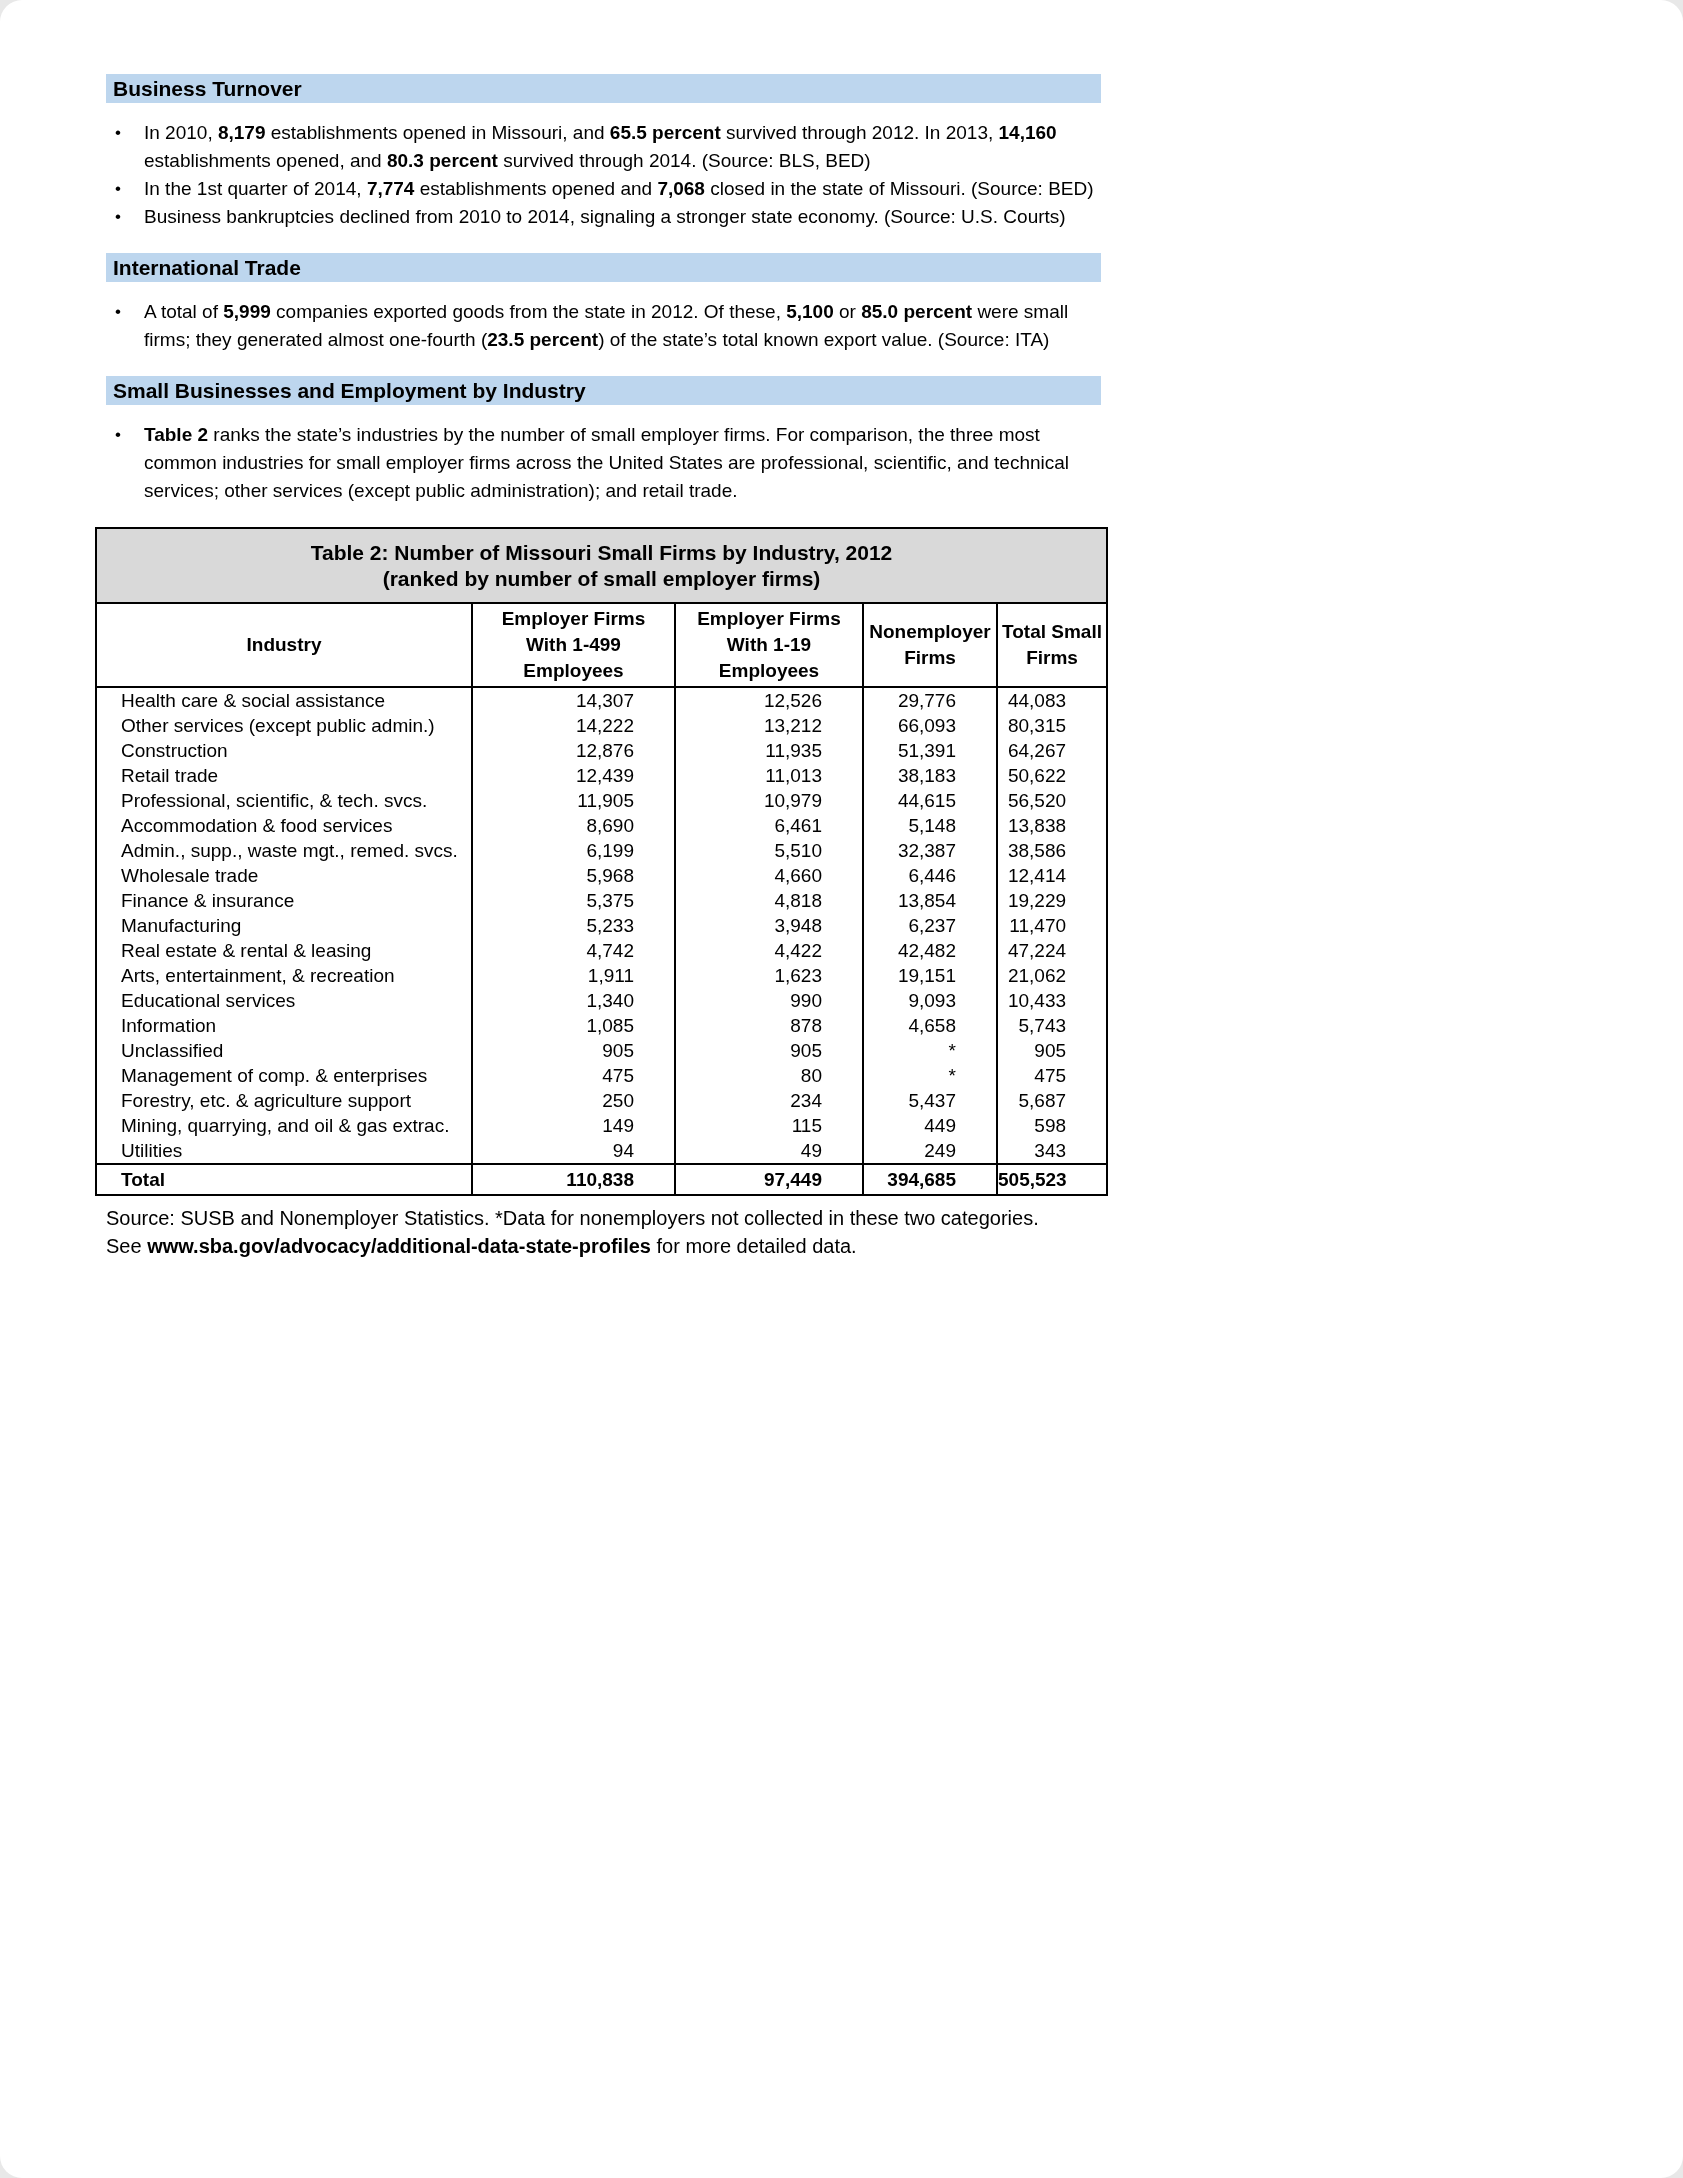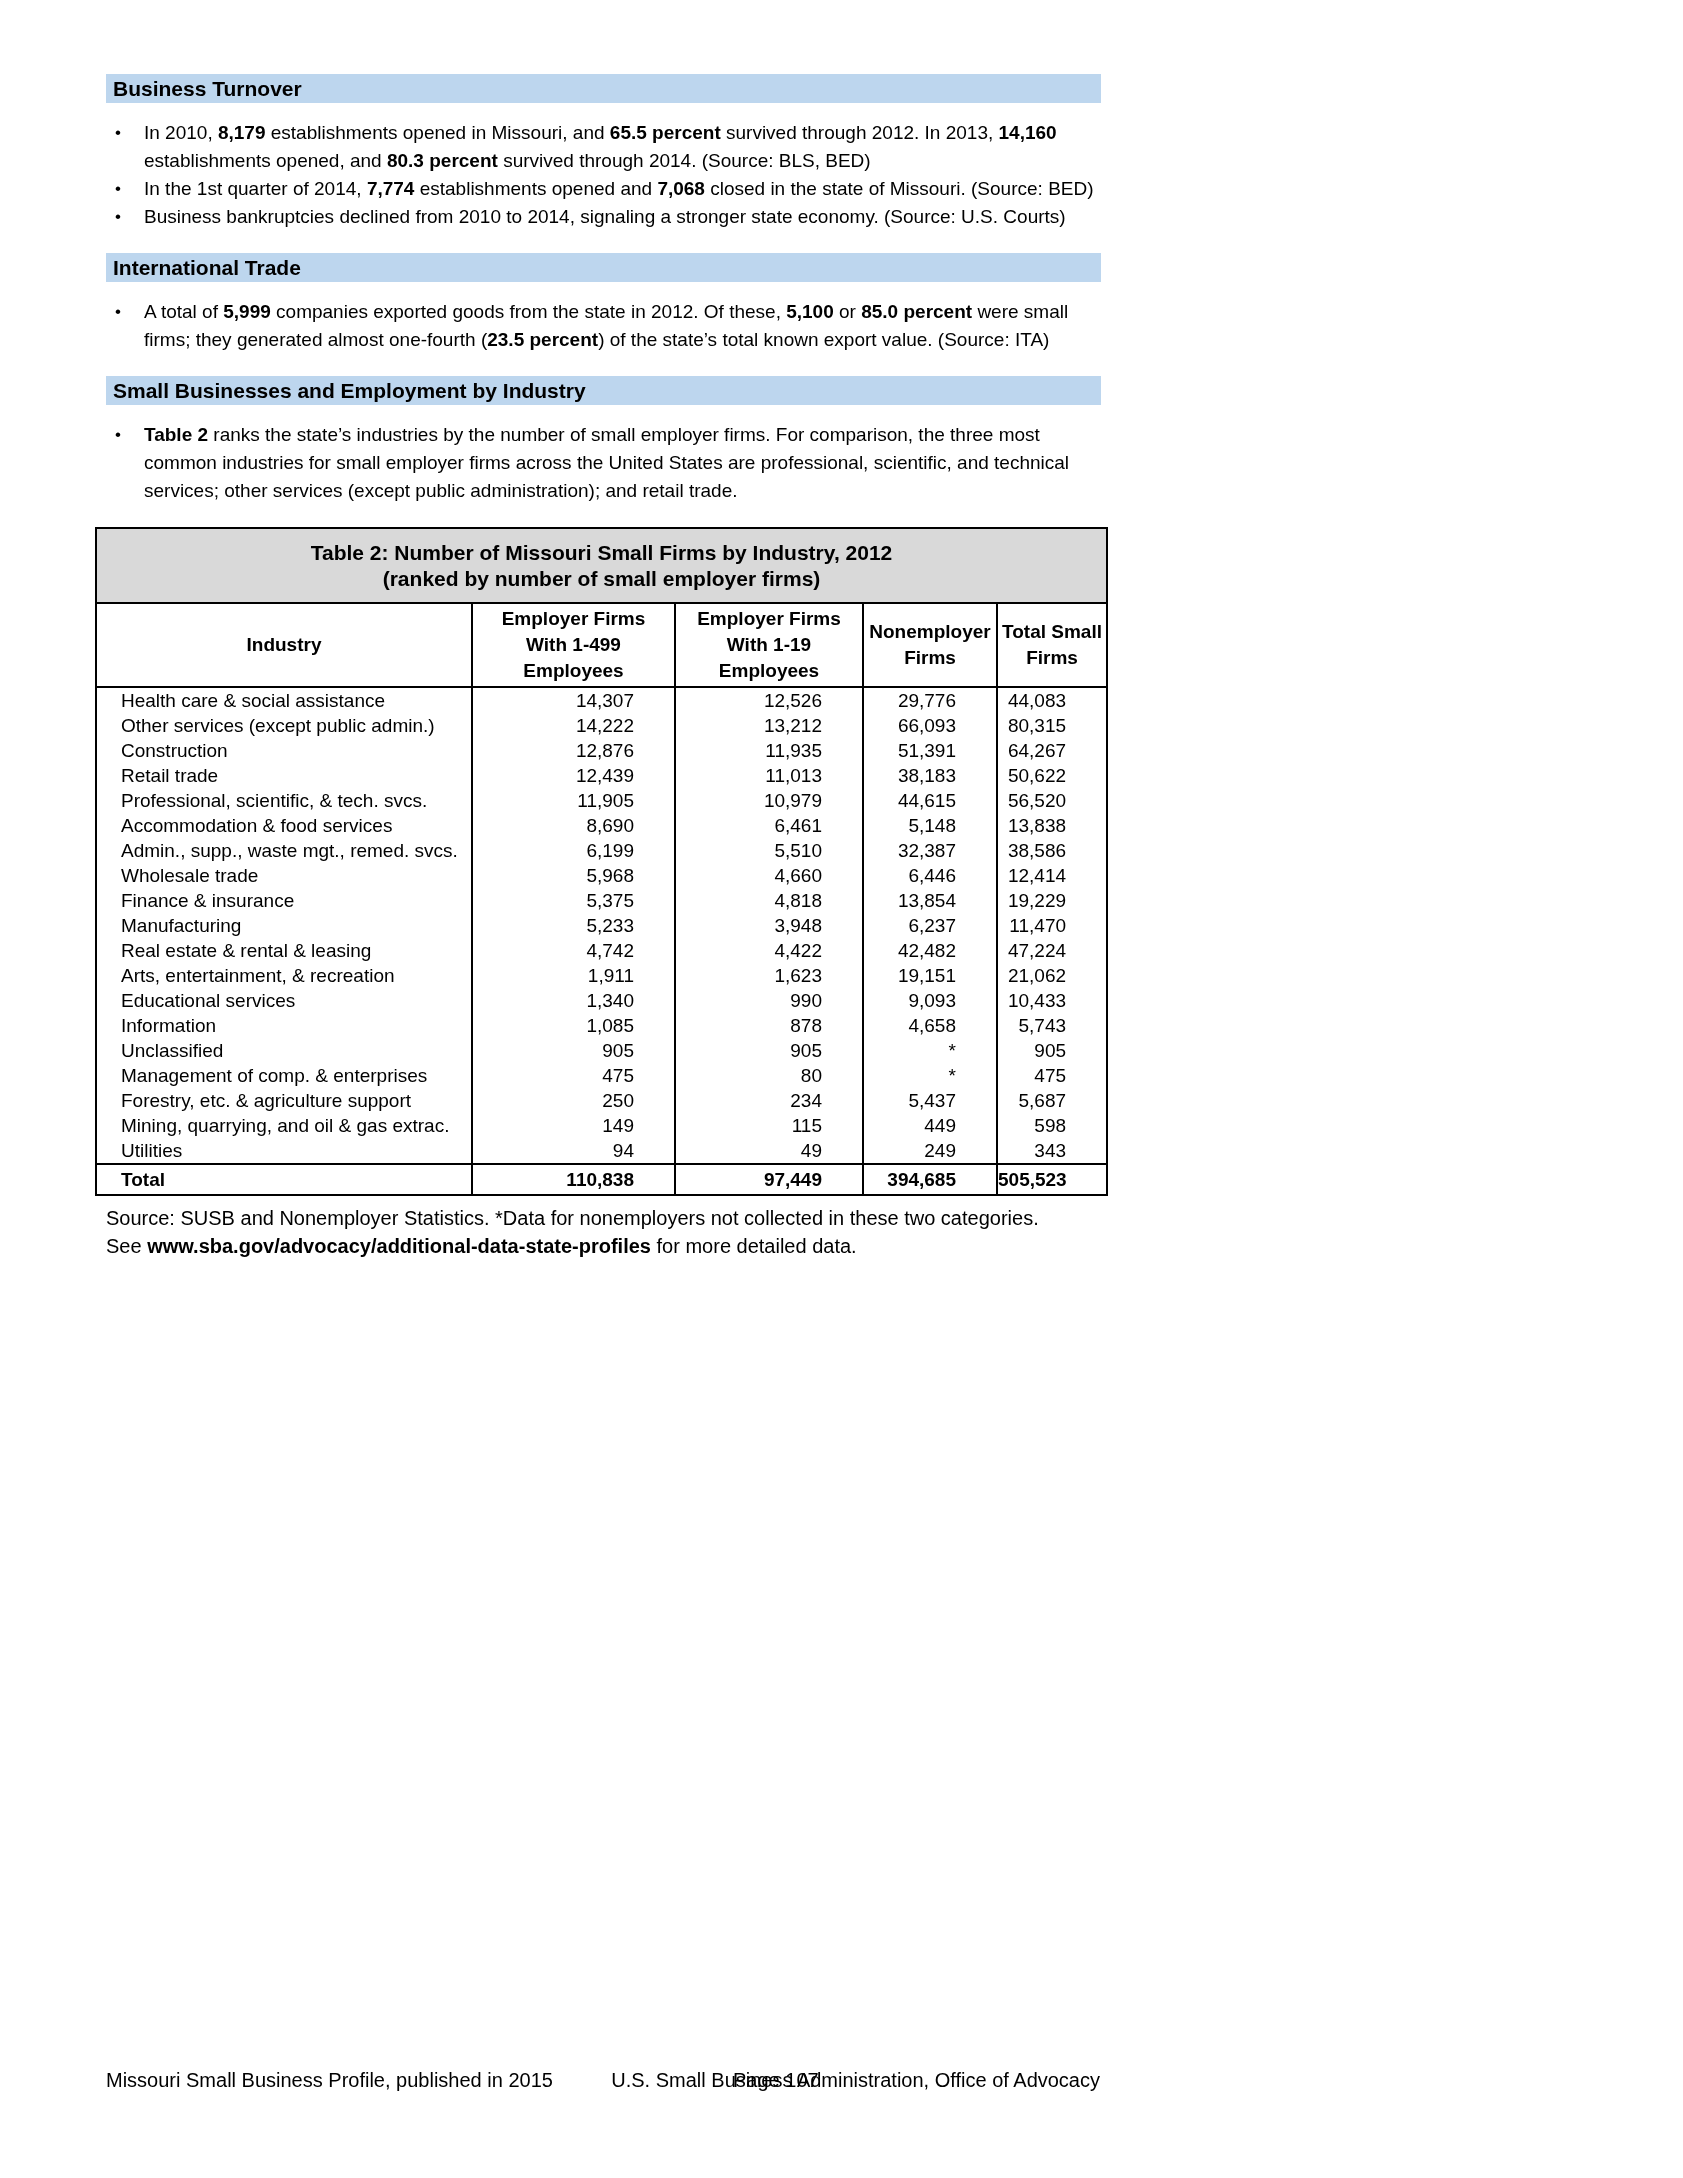--- a/index.html
+++ b/index.html
@@ -1,20 +1,20 @@
 <!DOCTYPE html>
 <html style="--bar-bg: #bdd6ee; --title-bg: #d9d9d9;"><head>
 <meta charset="utf-8">
 <style>
   * { margin:0; padding:0; box-sizing:border-box; }
   html,body { background:#e8e8e8; }
   .page {
     position:relative; width:1683px; height:2178px; background:#ffffff;
     font-family:"Liberation Sans","DejaVu Sans",sans-serif; color:#000;
-    overflow:hidden; margin:0 auto;
+    overflow:hidden; margin:0 auto;border-radius:22px;
   }
   .content { position:absolute; left:106px; top:74px; width:995px; }
 
   .sec { margin-bottom:22px; }
   .sec-bar {
     background:var(--bar-bg,#bdd6ee); height:29px; line-height:29px;
     padding-left:7px; font-size:21px; font-weight:700; margin-bottom:16px;
   }
   .bullets { font-size:19px; line-height:28px; }
   .bullet { display:flex; }
@@ -287,19 +287,14 @@
         </tbody>
     </table>
 
     <div class="notes">
       <p class="note"><span>Source: SUSB and Nonemployer Statistics. *Data for nonemployers not collected in these two categories.</span></p>
       <p class="note"><span>See </span><span class="b">www.sba.gov/advocacy/additional-data-state-profiles</span><span> for more detailed data.</span></p>
     </div>
 
   </div>
 
-  <div class="footer">
-    <span class="l">Missouri Small Business Profile, published in 2015</span>
-    <span class="c">Page 107</span>
-    <span class="r">U.S. Small Business Administration, Office of Advocacy</span>
-  </div>
 </div>
 
 
 </body></html>

